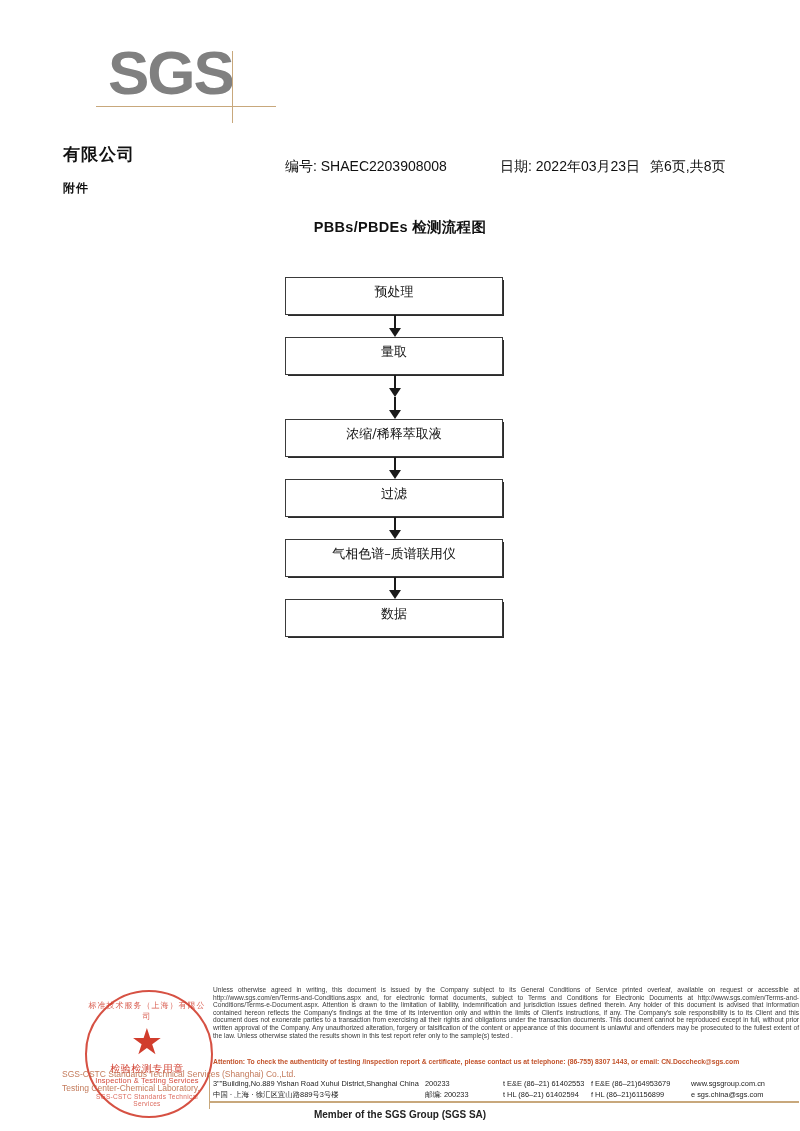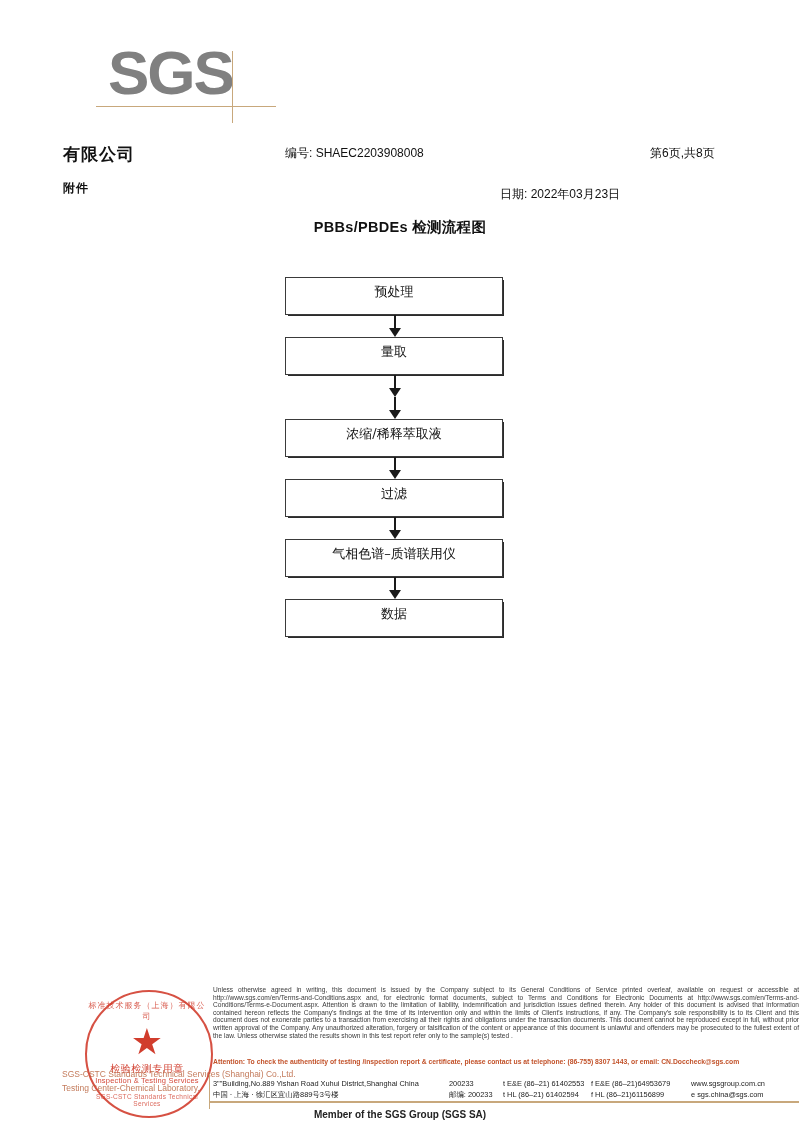--- a/index.html
+++ b/index.html
@@ -73,26 +73,26 @@
   .doc-subtitle {
     position: absolute;
     left: 63px;
     top: 180px;
     font-size: 12px;
     font-weight: bold;
     letter-spacing: 1px;
   }
   .doc-meta {
     position: absolute;
-    top: 145px;
-    font-size: 12px;
+    top: 158px;
+    font-size: 14px;
     white-space: nowrap;
   }
   .doc-meta.no { left: 285px; }
-  .doc-meta.date { left: 500px; margin-top: 41px; }
+  .doc-meta.date { left: 500px; }
   .doc-meta.page { left: 650px; }
 
   
   .flow-title {
     position: absolute;
     left: 0;
     top: 218px;
     width: 800px;
     text-align: center;
     font-size: 14.5px;
@@ -277,21 +277,21 @@
     position: absolute;
     left: 213px;
     top: 103px;
     width: 586px;
     font-size: 7.4px;
     color: #222;
     line-height: 11px;
   }
   .addr-row { position: relative; height: 11px; white-space: nowrap; }
   .c-addr  { position: absolute; left: 0; }
-  .c-zip   { position: absolute; left: 212px; margin-left: 24px; }
+  .c-zip   { position: absolute; left: 212px; }
   .c-t     { position: absolute; left: 290px; }
   .c-f     { position: absolute; left: 378px; }
   .c-web   { position: absolute; left: 478px; }
 
   .addr-sep {
     position: absolute;
     left: 209px;
     top: 99px;
     width: 1px;
     height: 26px;

